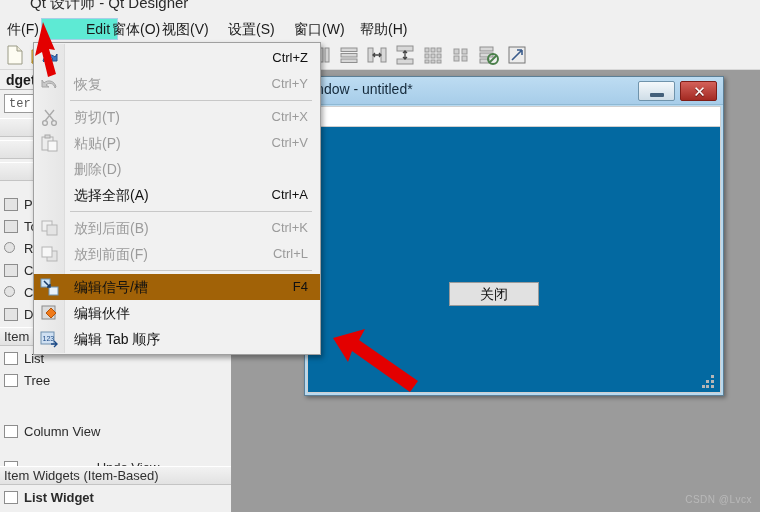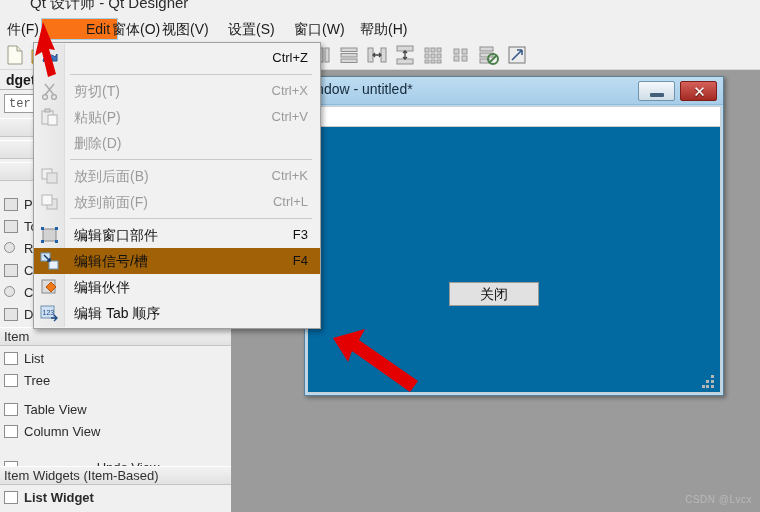--- a/index.html
+++ b/index.html
@@ -28,21 +28,21 @@
   .menubar {
     position:absolute; left:0; top:18px; width:760px; height:22px;
     background:#f0f0f0;
     text-align:center;
   }
   .menubar .mi {
     position:absolute; top:0px; height:22px; line-height:22px;
     padding:0 7px; font-size:14px; color:#1a1a1a; white-space:nowrap;
   }
   .menubar .mi.active {
-    background:#f97316; border:1px solid #a8cfe8; line-height:20px;padding-left:44px;
+    background:#5eead4; border:1px solid #a8cfe8; line-height:20px;padding-left:44px;
   }
 
   
   .toolbar {
     position:absolute; left:0; top:40px; width:760px; height:30px;
     background:#f0f0f0; border-bottom:1px solid #d8d8d8;
   }
   .tb-ico { position:absolute; top:4px; width:22px; height:22px; }
 
   
@@ -336,39 +336,47 @@
 
     <div class="wb-item" style="top:125px;"><span class="gl"></span><span>Push</span></div>
     <div class="wb-item" style="top:147px;"><span class="gl"></span><span>Tool</span></div>
     <div class="wb-item" style="top:169px;"><span class="gl round"></span><span>Radi</span></div>
     <div class="wb-item" style="top:191px;"><span class="gl"></span><span>Chec</span></div>
     <div class="wb-item" style="top:213px;"><span class="gl round"></span><span>Com</span></div>
     <div class="wb-item" style="top:235px;"><span class="gl"></span><span>Dialo</span></div>
     <div class="wb-cat" style="top:257px;"><span>Item</span></div>
     <div class="wb-item" style="top:279px;"><span class="gl list"></span><span>List </span></div>
     <div class="wb-item" style="top:301px;"><span class="gl list"></span><span>Tree</span></div>
-    <div class="wb-item" style="top:330px;"><span class="gl list"></span><span>Table View</span></div>
     <div class="wb-item" style="top:352px;"><span class="gl list"></span><span>Column View</span></div>
     <div class="wb-item" style="top:388px;text-align:center;"><span class="gl list"></span><span>Undo View</span></div>
     <div class="wb-cat" style="top:396px;"><span>Item Widgets (Item-Based)</span></div>
     <div class="wb-item" style="top:418px;font-weight:bold;"><span class="gl list"></span><span>List Widget</span></div>
   </div>
 
   <div class="menu">
     <div class="gutter"></div>
 
     <div class="menu-item">
       <span class="mico">
         <svg width="19" height="18" viewBox="0 0 19 18">
             <path d="M3 12c1-6 8-8 12-4l2-3v7h-7l3-2c-3-3-8-2-9 3z" fill="#3f78c2" stroke="#27518a"></path>
           </svg>
       </span>
       <span class="sc">Ctrl+Z</span>
     </div>
 
+    <div class="menu-item disabled">
+      <span class="mico">
+        <svg width="19" height="18" viewBox="0 0 19 18">
+            <path d="M16 12c-1-6-8-8-12-4L2 5v7h7L6 10c3-3 8-2 9 3z" fill="#c9c9c9" stroke="#a5a5a5"></path>
+          </svg>
+      </span>
+      <span>恢复</span>
+      <span class="sc">Ctrl+Y</span>
+    </div>
 
     <div class="menu-sep"></div>
 
     <div class="menu-item disabled">
       <span class="mico">
         <svg width="19" height="18" viewBox="0 0 19 18">
             <path d="M5 2l9 11M14 2L5 13" stroke="#aaa" fill="none" stroke-width="1.4"></path>
             <circle cx="5" cy="15" r="2.4" fill="none" stroke="#aaa" stroke-width="1.4"></circle>
             <circle cx="14" cy="15" r="2.4" fill="none" stroke="#aaa" stroke-width="1.4"></circle>
           </svg>
@@ -388,20 +396,24 @@
       </span>
       <span>粘贴(P)</span>
       <span class="sc">Ctrl+V</span>
     </div>
 
     <div class="menu-item disabled">
       <span>删除(D)</span>
       <span class="sc"></span>
     </div>
 
+    <div class="menu-item">
+      <span>选择全部(A)</span>
+      <span class="sc">Ctrl+A</span>
+    </div>
 
     <div class="menu-sep"></div>
 
     <div class="menu-item disabled">
       <span class="mico">
         <svg width="19" height="18" viewBox="0 0 19 18">
             <rect x="2" y="2" width="10" height="10" fill="#f0f0f0" stroke="#b5b5b5"></rect>
             <rect x="7" y="6" width="10" height="10" fill="#e4e4e4" stroke="#b5b5b5"></rect>
           </svg>
       </span>
@@ -415,35 +427,20 @@
             <rect x="7" y="6" width="10" height="10" fill="#e4e4e4" stroke="#b5b5b5"></rect>
             <rect x="2" y="2" width="10" height="10" fill="#f7f7f7" stroke="#b5b5b5"></rect>
           </svg>
       </span>
       <span>放到前面(F)</span>
       <span class="sc">Ctrl+L</span>
     </div>
 
     <div class="menu-sep"></div>
 
-    <div class="menu-item">
-      <span class="mico">
-        <svg width="19" height="18" viewBox="0 0 19 18">
-            <rect x="3" y="3" width="13" height="12" fill="#d2d2d2" stroke="#888"></rect>
-            <g fill="#1f5fb0">
-              <rect x="1" y="1" width="3" height="3"></rect>
-              <rect x="15" y="1" width="3" height="3"></rect>
-              <rect x="1" y="14" width="3" height="3"></rect>
-              <rect x="15" y="14" width="3" height="3"></rect>
-            </g>
-          </svg>
-      </span>
-      <span>编辑窗口部件</span>
-      <span class="sc">F3</span>
-    </div>
 
     <div class="menu-item sel">
       <span class="mico">
         <svg width="19" height="18" viewBox="0 0 19 18">
             <rect x="1" y="1" width="9" height="8" fill="#cfe4f5" stroke="#6f94b5"></rect>
             <rect x="9" y="9" width="9" height="8" fill="#e9f2fa" stroke="#6f94b5"></rect>
             <path d="M4 3l6 6M7 9h3V6" stroke="#1a3c66" fill="none" stroke-width="1.5"></path>
           </svg>
       </span>
       <span>编辑信号/槽</span>

